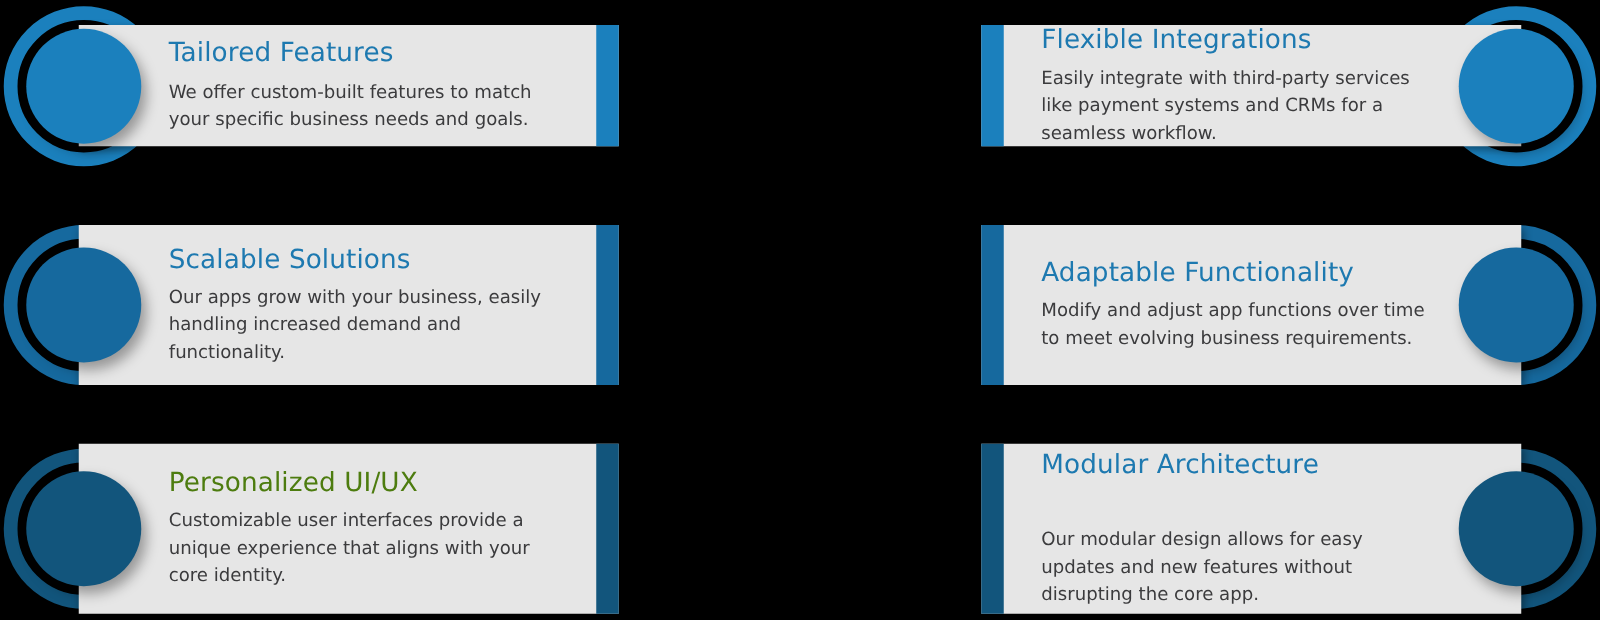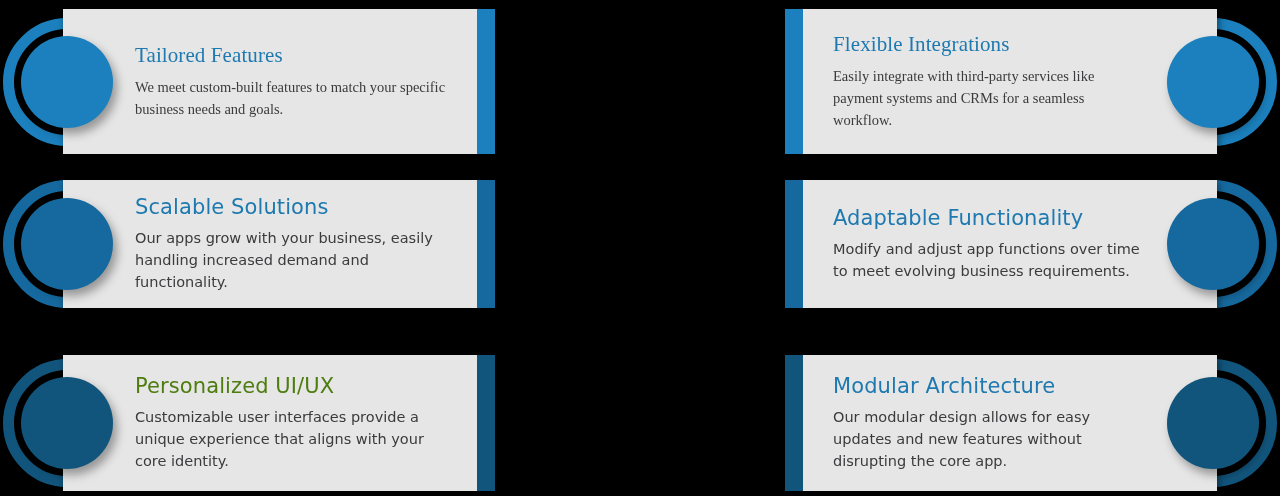--- a/index.html
+++ b/index.html
@@ -107,38 +107,38 @@
   }
 
   .card-desc {
     font-size: 14.5px;
     line-height: 1.52;
     color: #3b3b3d;
     margin: 0;
   }
 
   
-  .row-0 { top: 9px;   height: 145px; font-family: Liberation Serif, serif; }
+  .row-0 { top: 20px;   height: 97px; }
   .row-1 { top: 180px; height: 128px; }
   .row-2 { top: 355px; height: 136px; }
 
   
   .col-0 { left: 63px;  width: 450px; }
   .col-1 { left: 767px; width: 450px; }
 </style>
 </head>
 <body>
 
 <div id="grid">
     <div class="feature-card card-left row-0 col-0">
       <div class="ring" style="border-color: rgb(27, 128, 189);"></div>
       <div class="ring-inner"></div>
       <div class="panel" style="border-color: rgb(27, 128, 189);">
         <h3 class="card-title" style="color: rgb(29, 121, 176);">Tailored Features</h3>
-        <p class="card-desc">We meet custom-built features to match your specific business needs and goals.</p>
+        <p class="card-desc">We offer custom-built features to match your specific business needs and goals.</p>
       </div>
       <div class="disc" style="background: rgb(27, 128, 189);"></div>
     </div>
     <div class="feature-card card-left row-1 col-0">
       <div class="ring" style="border-color: rgb(22, 105, 158);"></div>
       <div class="ring-inner"></div>
       <div class="panel" style="border-color: rgb(22, 105, 158);">
         <h3 class="card-title" style="color: rgb(29, 121, 176);">Scalable Solutions</h3>
         <p class="card-desc">Our apps grow with your business, easily handling increased demand and functionality.</p>
       </div>
@@ -167,19 +167,19 @@
       <div class="ring-inner"></div>
       <div class="panel" style="border-color: rgb(18, 85, 124);">
         <h3 class="card-title" style="color: #4d7c0f;">Personalized UI/UX</h3>
         <p class="card-desc">Customizable user interfaces provide a unique experience that aligns with your core identity.</p>
       </div>
       <div class="disc" style="background: rgb(18, 85, 124);"></div>
     </div>
     <div class="feature-card card-right row-2 col-1">
       <div class="ring" style="border-color: rgb(18, 85, 124);"></div>
       <div class="ring-inner"></div>
-      <div class="panel" style="border-color: rgb(18, 85, 124);">
+      <div class="panel" style="border-color: rgb(18, 85, 124); justify-content: space-between;">
         <h3 class="card-title" style="color: rgb(29, 121, 176);">Modular Architecture</h3>
         <p class="card-desc">Our modular design allows for easy updates and new features without disrupting the core app.</p>
       </div>
       <div class="disc" style="background: rgb(18, 85, 124);"></div>
     </div>
   </div>
 
 </body></html>

